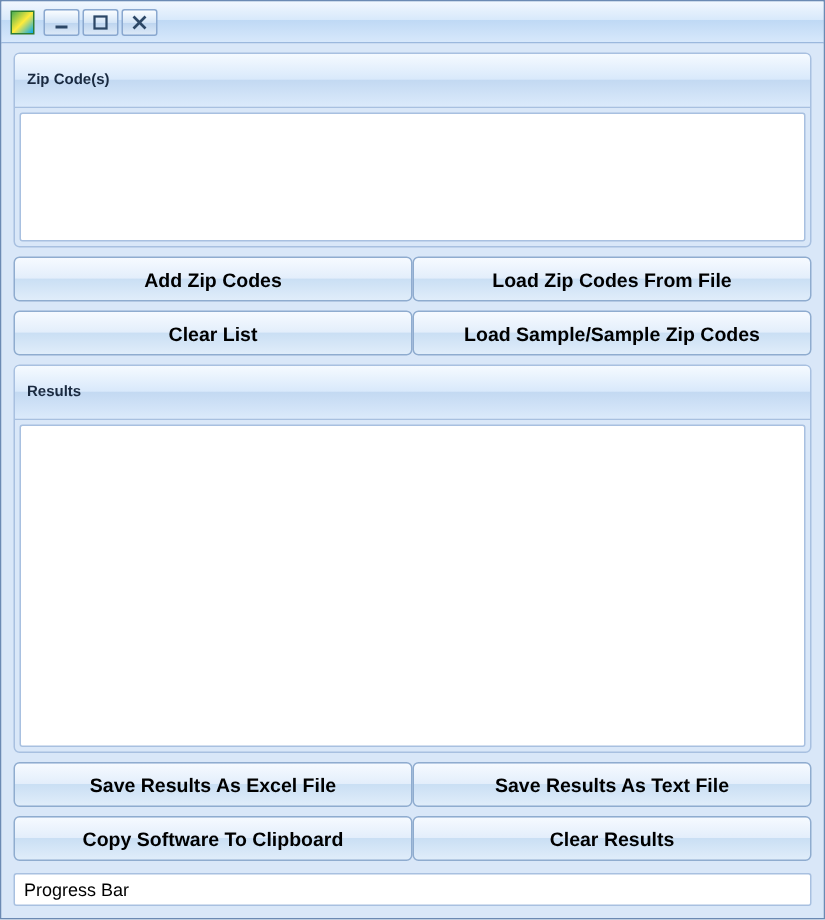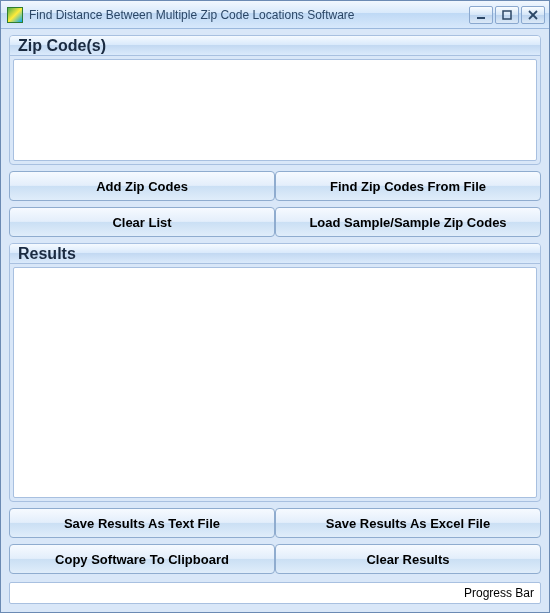--- a/index.html
+++ b/index.html
@@ -60,29 +60,29 @@
     background: #d9e7f8;
   }
   .group {
     border: 1px solid #a8c0e0;
     border-radius: 4px;
     margin-bottom: 6px;
     background: #d9e7f8;
     display:flex; flex-direction:column;
   }
   .group-header {
-    height: 20px;
+    height: 36px;
     background: linear-gradient(to bottom,#f5faff 0%,#d9e9fb 48%,#c3d9f2 50%,#dbeafb 100%);
     border-bottom: 1px solid #a8c0e0;
     border-radius: 3px 3px 0 0;
     padding: 0 8px;
     display:flex; align-items:center;
     font-weight: bold;
     color: #1a2a40;
-    font-size: 16px;
+    font-size: 10px;
   }
   .group-body {
     flex:1;
     padding: 3px;
   }
   .white-area {
     background: #ffffff;
     border: 1px solid #a8c0e0;
     width: 100%;
     height: 100%;
@@ -114,31 +114,29 @@
   .progress-bar {
     height: 22px;
     background: #ffffff;
     border: 1px solid #a8c0e0;
     border-radius: 2px;
     display:flex; align-items:center;
     padding: 0 6px;
     font-size: 12px;
     color: #000;
     margin-top: 2px;
-    justify-content: flex-end;
   }
 </style>
 </head>
 <body>
 
 <div class="window">
 
   <div class="titlebar">
     <div class="app-icon"></div>
-    <div class="title-text">Find Distance Between Multiple Zip Code Locations Software</div>
     <div class="win-btns">
       <div class="win-btn">
         <svg width="10" height="10">
             <line x1="1" y1="8" x2="9" y2="8" stroke="#2c4766" stroke-width="2"></line>
           </svg>
       </div>
       <div class="win-btn">
         <svg width="10" height="10">
             <rect x="1" y="1" width="8" height="8" fill="none" stroke="#2c4766" stroke-width="1.5"></rect>
           </svg>
@@ -156,39 +154,39 @@
 
     <div class="group zip">
       <div class="group-header">Zip Code(s)</div>
       <div class="group-body">
         <div class="white-area"></div>
       </div>
     </div>
 
     <div class="btn-row">
       <button class="btn">Add Zip Codes</button>
-      <button class="btn">Find Zip Codes From File</button>
+      <button class="btn">Load Zip Codes From File</button>
     </div>
 
     <div class="btn-row">
       <button class="btn">Clear List</button>
       <button class="btn">Load Sample/Sample Zip Codes</button>
     </div>
 
 
     <div class="group results">
       <div class="group-header">Results</div>
       <div class="group-body">
         <div class="white-area"></div>
       </div>
     </div>
 
     <div class="btn-row">
+      <button class="btn">Save Results As Excel File</button>
       <button class="btn">Save Results As Text File</button>
-      <button class="btn">Save Results As Excel File</button>
     </div>
 
     <div class="btn-row">
       <button class="btn">Copy Software To Clipboard</button>
       <button class="btn">Clear Results</button>
     </div>
 
     <div class="progress-bar">
       <span>Progress Bar</span>
     </div>

